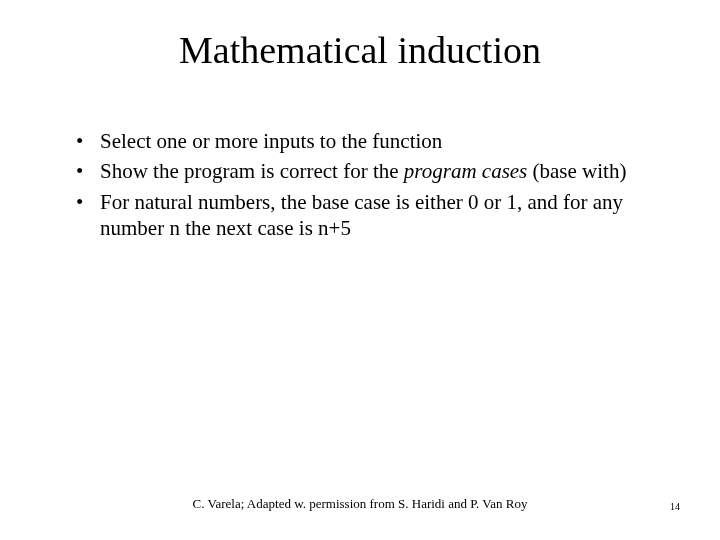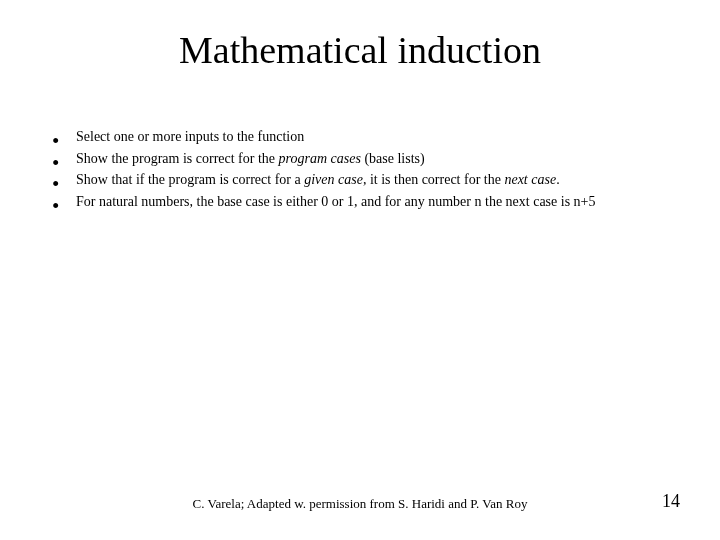--- a/index.html
+++ b/index.html
@@ -23,23 +23,23 @@
     top: 28px;
     left: 0;
     width: 720px;
     text-align: center;
     font-size: 38px;
     font-weight: 400;
   }
   .body {
     position: absolute;
     top: 128px;
-    left: 48px;
+    left: 72px;
     width: 610px;
-    font-size: 14px;
+    font-size: 21px;
     line-height: 1.25;
   }
   ul.bullets {
     list-style: none;
     margin: 0;
     padding: 0;
   }
   ul.bullets > li {
     position: relative;
     padding-left: 28px;
@@ -60,40 +60,37 @@
     bottom: 28px;
     left: 0;
     width: 720px;
     text-align: center;
     font-size: 13px;
   }
   .footer-right {
     position: absolute;
     bottom: 28px;
     right: 40px;
-    font-size: 18px;
+    font-size: 10px;
   }
 </style>
 </head>
 <body>
 
 <div class="slide">
 
   <div class="title">Mathematical induction</div>
 
   <div class="body">
     <ul class="bullets">
       <li>
         <span>Select one or more inputs to the function</span>
       </li>
       <li>
-        <span>Show the program is correct for the </span><span class="italic">program cases</span><span> (base lists)</span>
-      </li>
-      <li>
-        <span>Show that if the program is correct for a </span><span class="italic">given case</span><span>, it is then correct for the </span><span class="italic">next case</span><span>.</span>
+        <span>Show the program is correct for the </span><span class="italic">program cases</span><span> (base with)</span>
       </li>
       <li>
         <span>For natural numbers, the base case is either 0 or 1, and for any number n the next case is n+5</span>
       </li>
     </ul>
   </div>
 
   <div class="footer-center">C. Varela;  Adapted w. permission from S. Haridi and P. Van Roy</div>
   <div class="footer-right">14</div>
 

